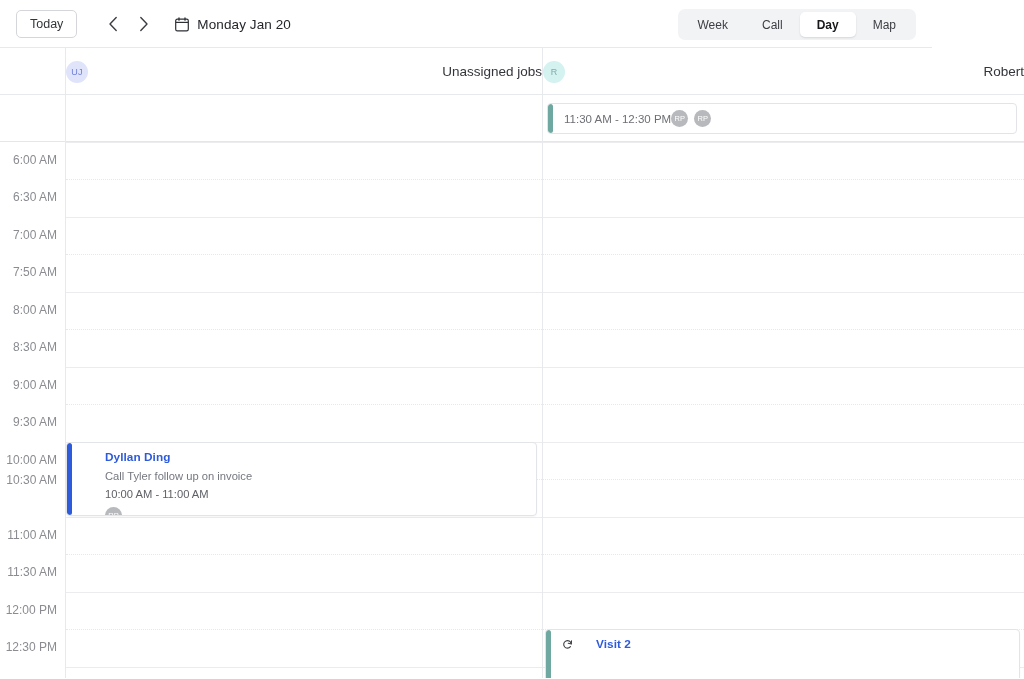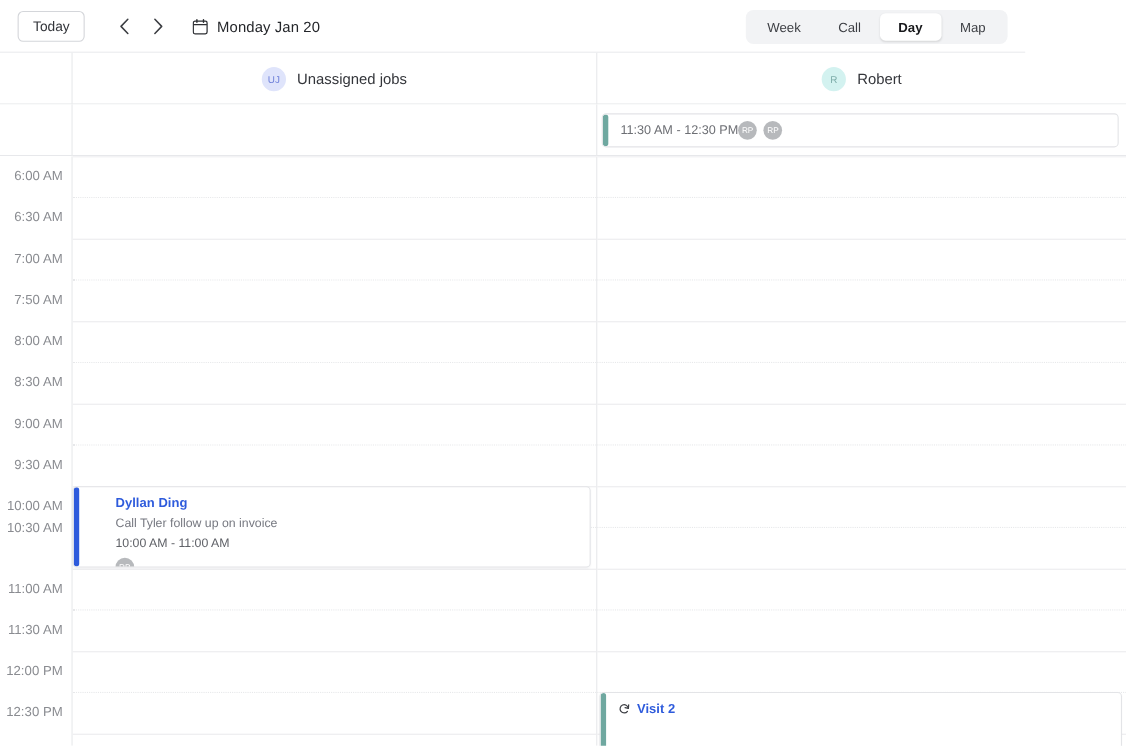--- a/index.html
+++ b/index.html
@@ -88,21 +88,21 @@
     border-bottom: 1px solid #e8e9ec;
     background: #fff;
   }
   .gutter-head {
     position: absolute; left: 0; top: 0;
     width: 66px; height: 47px;
     border-right: 1px solid #e8e9ec;
   }
   .col-head {
     position: absolute; top: 0; height: 47px;
-    display: flex; align-items: center; justify-content: center;
+    display: flex; align-items: center; justify-content: space-between;
     gap: 10px;
   }
   .col-head.c1 { left: 66px; width: 477px; border-right: 1px solid #e8e9ec; }
   .col-head.c2 { left: 543px; width: 481px; }
   .avatar-head {
     width: 22px; height: 22px; border-radius: 50%;
     display: flex; align-items: center; justify-content: center;
     font-size: 9px; letter-spacing: 0.2px;
   }
   .av-uj { background: #dfe4fb; color: #6d7fd9; }
@@ -207,21 +207,21 @@
     position: absolute; left: 0; top: 0; bottom: 0; width: 5px;
     border-radius: 3px;
   }
   .ev-accent.blue { background: #2e5bdc; }
   .ev-accent.teal { background: #6fa8a0; }
   .ev-inner { padding: 7px 10px 7px 16px; }
   .ev-title {
     font-size: 11.8px; color: #2e5bdc; font-weight: bold;
     letter-spacing: 0.05px; line-height: 1.25;
   }
-  .ev-title-row { display: flex; align-items: center; gap: 6px; }
+  .ev-title-row { display: flex; align-items: center; gap: 23px; }
   .ev-desc { font-size: 11.2px; color: #767880; margin-top: 4px; line-height: 1.25; }
   .ev-time { font-size: 11.2px; color: #5f6167; margin-top: 4px; line-height: 1.25; }
   .ev-avs { margin-top: 6px; display: flex; }
   .ev-sub { font-size: 11.2px; color: #8a8c91; margin-top: 4px; padding-left: 2px; line-height: 1.25; }
 </style>
 </head>
 <body>
 
 <div class="toolbar">
   <div class="toolbar-left">

